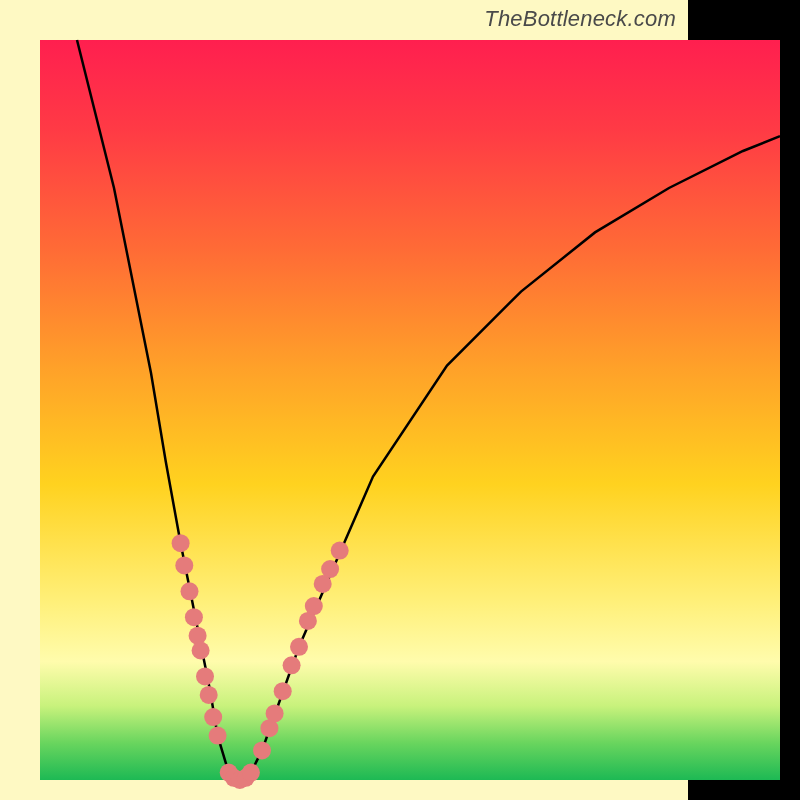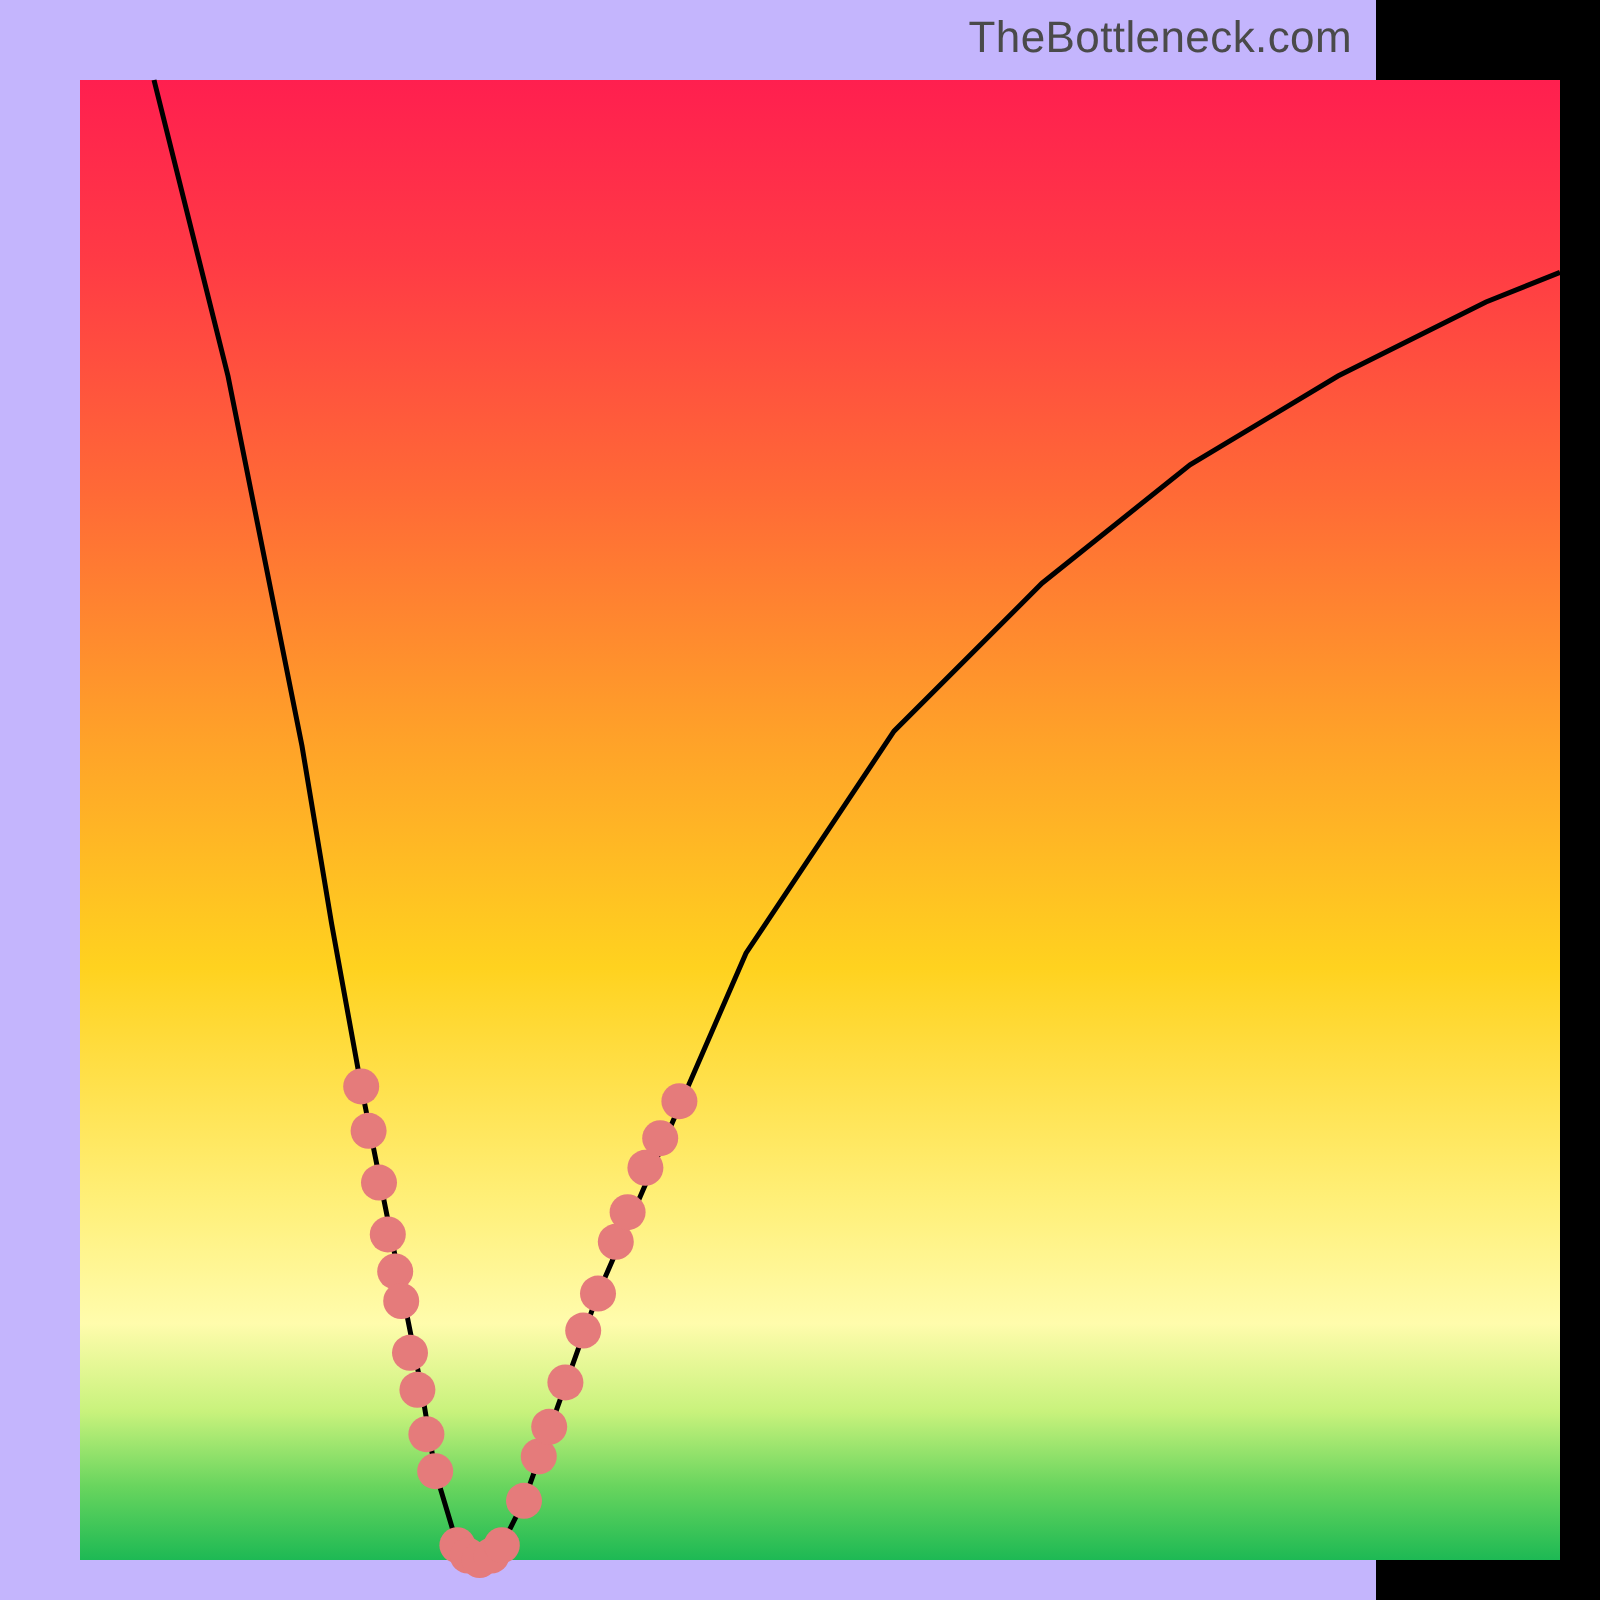--- a/index.html
+++ b/index.html
@@ -8,21 +8,22 @@
     width: 800px;
     height: 800px;
     overflow: hidden;
     background: #000;
     font-family: Arial, Helvetica, sans-serif;
   }
   .frame {
     position: absolute;
     top: 0; left: 0;
     width: 688px; height: 800px;
-    background: #c4b5fd;
+    background: #fef9c3;
+    font-style: italic;
   }
   .plot {
     position: absolute;
     left: 40px;
     top: 40px;
     width: 740px;
     height: 740px;
     
     background: linear-gradient(
       to bottom,

